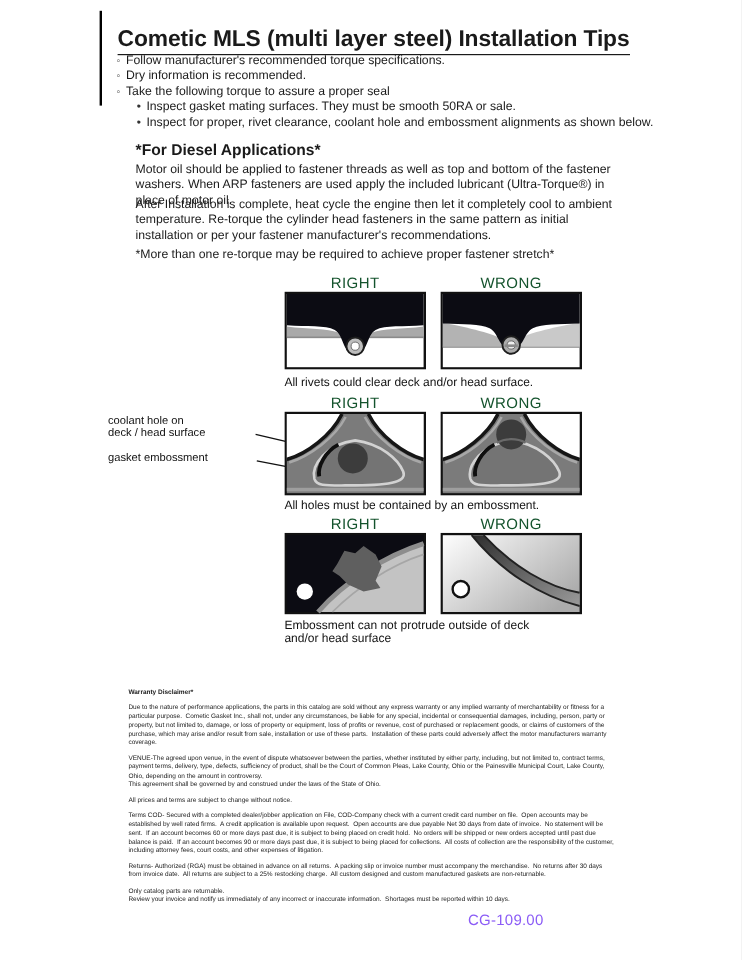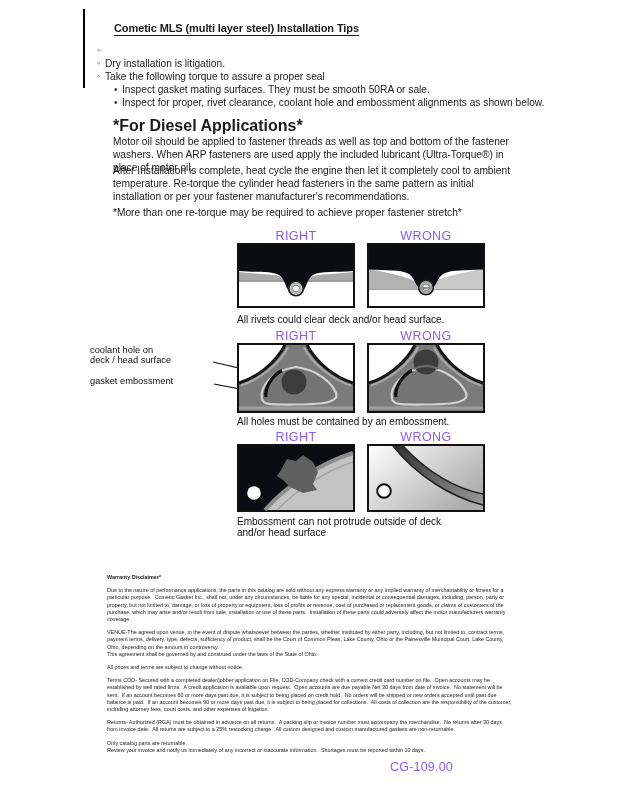--- a/index.html
+++ b/index.html
@@ -6,36 +6,36 @@
   .page {
     position:relative; width:618px; height:800px; background:#ffffff;
     font-family:"Liberation Sans", sans-serif; color:#1a1a1a; overflow:hidden;
     margin:0 auto;
   }
   .abs { position:absolute; }
 
   .scan-line { left:83px; top:9px; width:2px; height:79px; background:#000; }
 
   .title {
-    left:114px; top:22px; font-size:11px; font-weight:bold; letter-spacing:-0.1px;
+    left:98px; top:22px; font-size:19px; font-weight:bold; letter-spacing:-0.1px;
     border-bottom:1.6px solid #1a1a1a; padding-bottom:1px;
   }
   .tips { left:97px; top:44px; font-size:10.2px; line-height:13px; }
   .tip-row { display:flex; }
   .tip-marker { width:8px; font-size:9px; color:#333; flex:0 0 8px; }
   .sub { margin-left:17px; }
   .sub .tip-marker { font-size:10px; }
 
-  .diesel-heading { left:113px; top:117px; font-size:16px; font-weight:bold; }
+  .diesel-heading { left:113px; top:117px; font-size:13px; font-weight:bold; }
   .body-para { left:113px; width:404px; font-size:10.2px; line-height:13px; }
   .p1 { top:135px; }
   .p2 { top:164px; }
   .p3 { top:206px; }
 
-  .dg-label { width:118px; text-align:center; font-size:12.5px; letter-spacing:0.4px; color:#8b5cf6; }
+  .dg-label { width:118px; text-align:center; font-size:12.5px; letter-spacing:0.4px; color:#14532d; }
   .dg-caption { left:237px; font-size:10px; line-height:11px; color:#111; }
   .dg-box { width:118px; }
   .dg-box svg { display:block; }
 
   .callout {
     left:90px; width:122px; font-size:9.3px; line-height:9.8px; color:#111;
   }
 
   .legal { left:107px; top:574px; width:407px; font-size:5.4px; line-height:7.2px; color:#222; }
   .legal-heading { font-weight:bold; margin:0 0 6px 0; }
@@ -49,24 +49,25 @@
 
 <div class="page">
 
   <div class="abs scan-line"></div>
 
   <div class="abs title">Cometic MLS (multi layer steel) Installation Tips</div>
 
   <div class="abs tips">
     <div class="tip-row">
       <span class="tip-marker">◦</span>
+      <span>Follow manufacturer's recommended torque specifications.</span>
     </div>
     <div class="tip-row">
       <span class="tip-marker">◦</span>
-      <span>Dry installation is litigation.</span>
+      <span>Dry information is recommended.</span>
     </div>
     <div class="tip-row">
       <span class="tip-marker">◦</span>
       <span>Take the following torque to assure a proper seal</span>
     </div>
     <div class="tip-row sub">
       <span class="tip-marker">•</span>
       <span>Inspect gasket mating surfaces.  They must be smooth 50RA or sale.</span>
     </div>
     <div class="tip-row sub">

